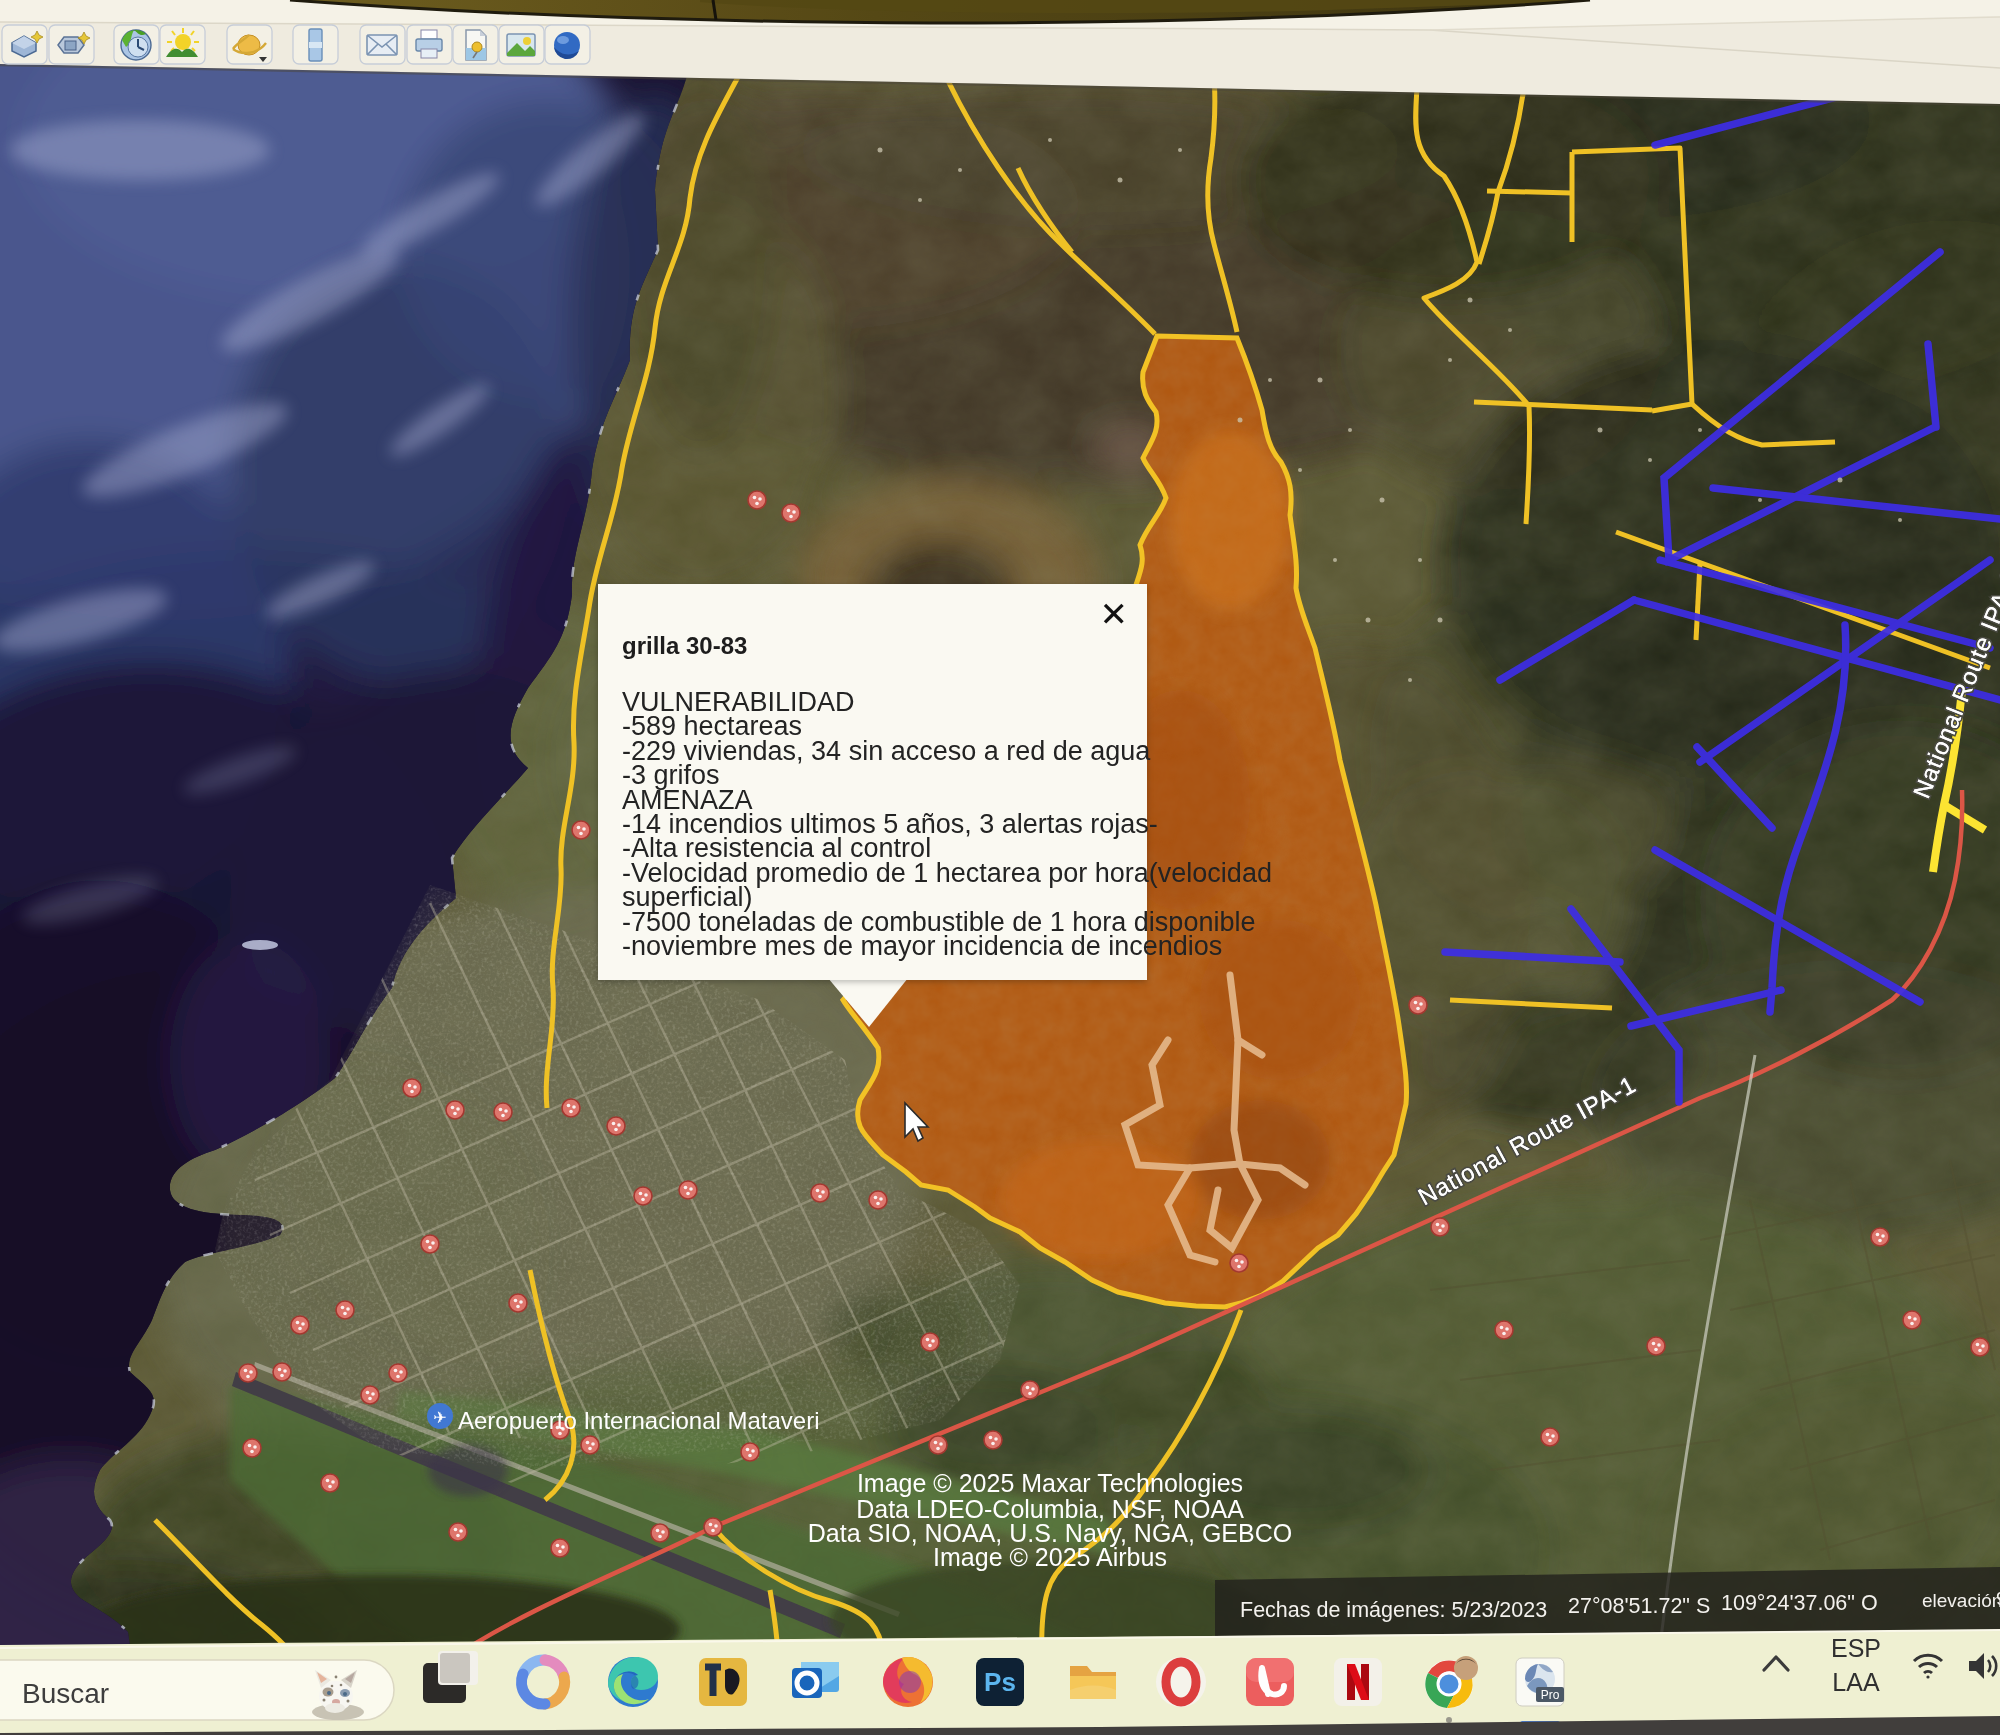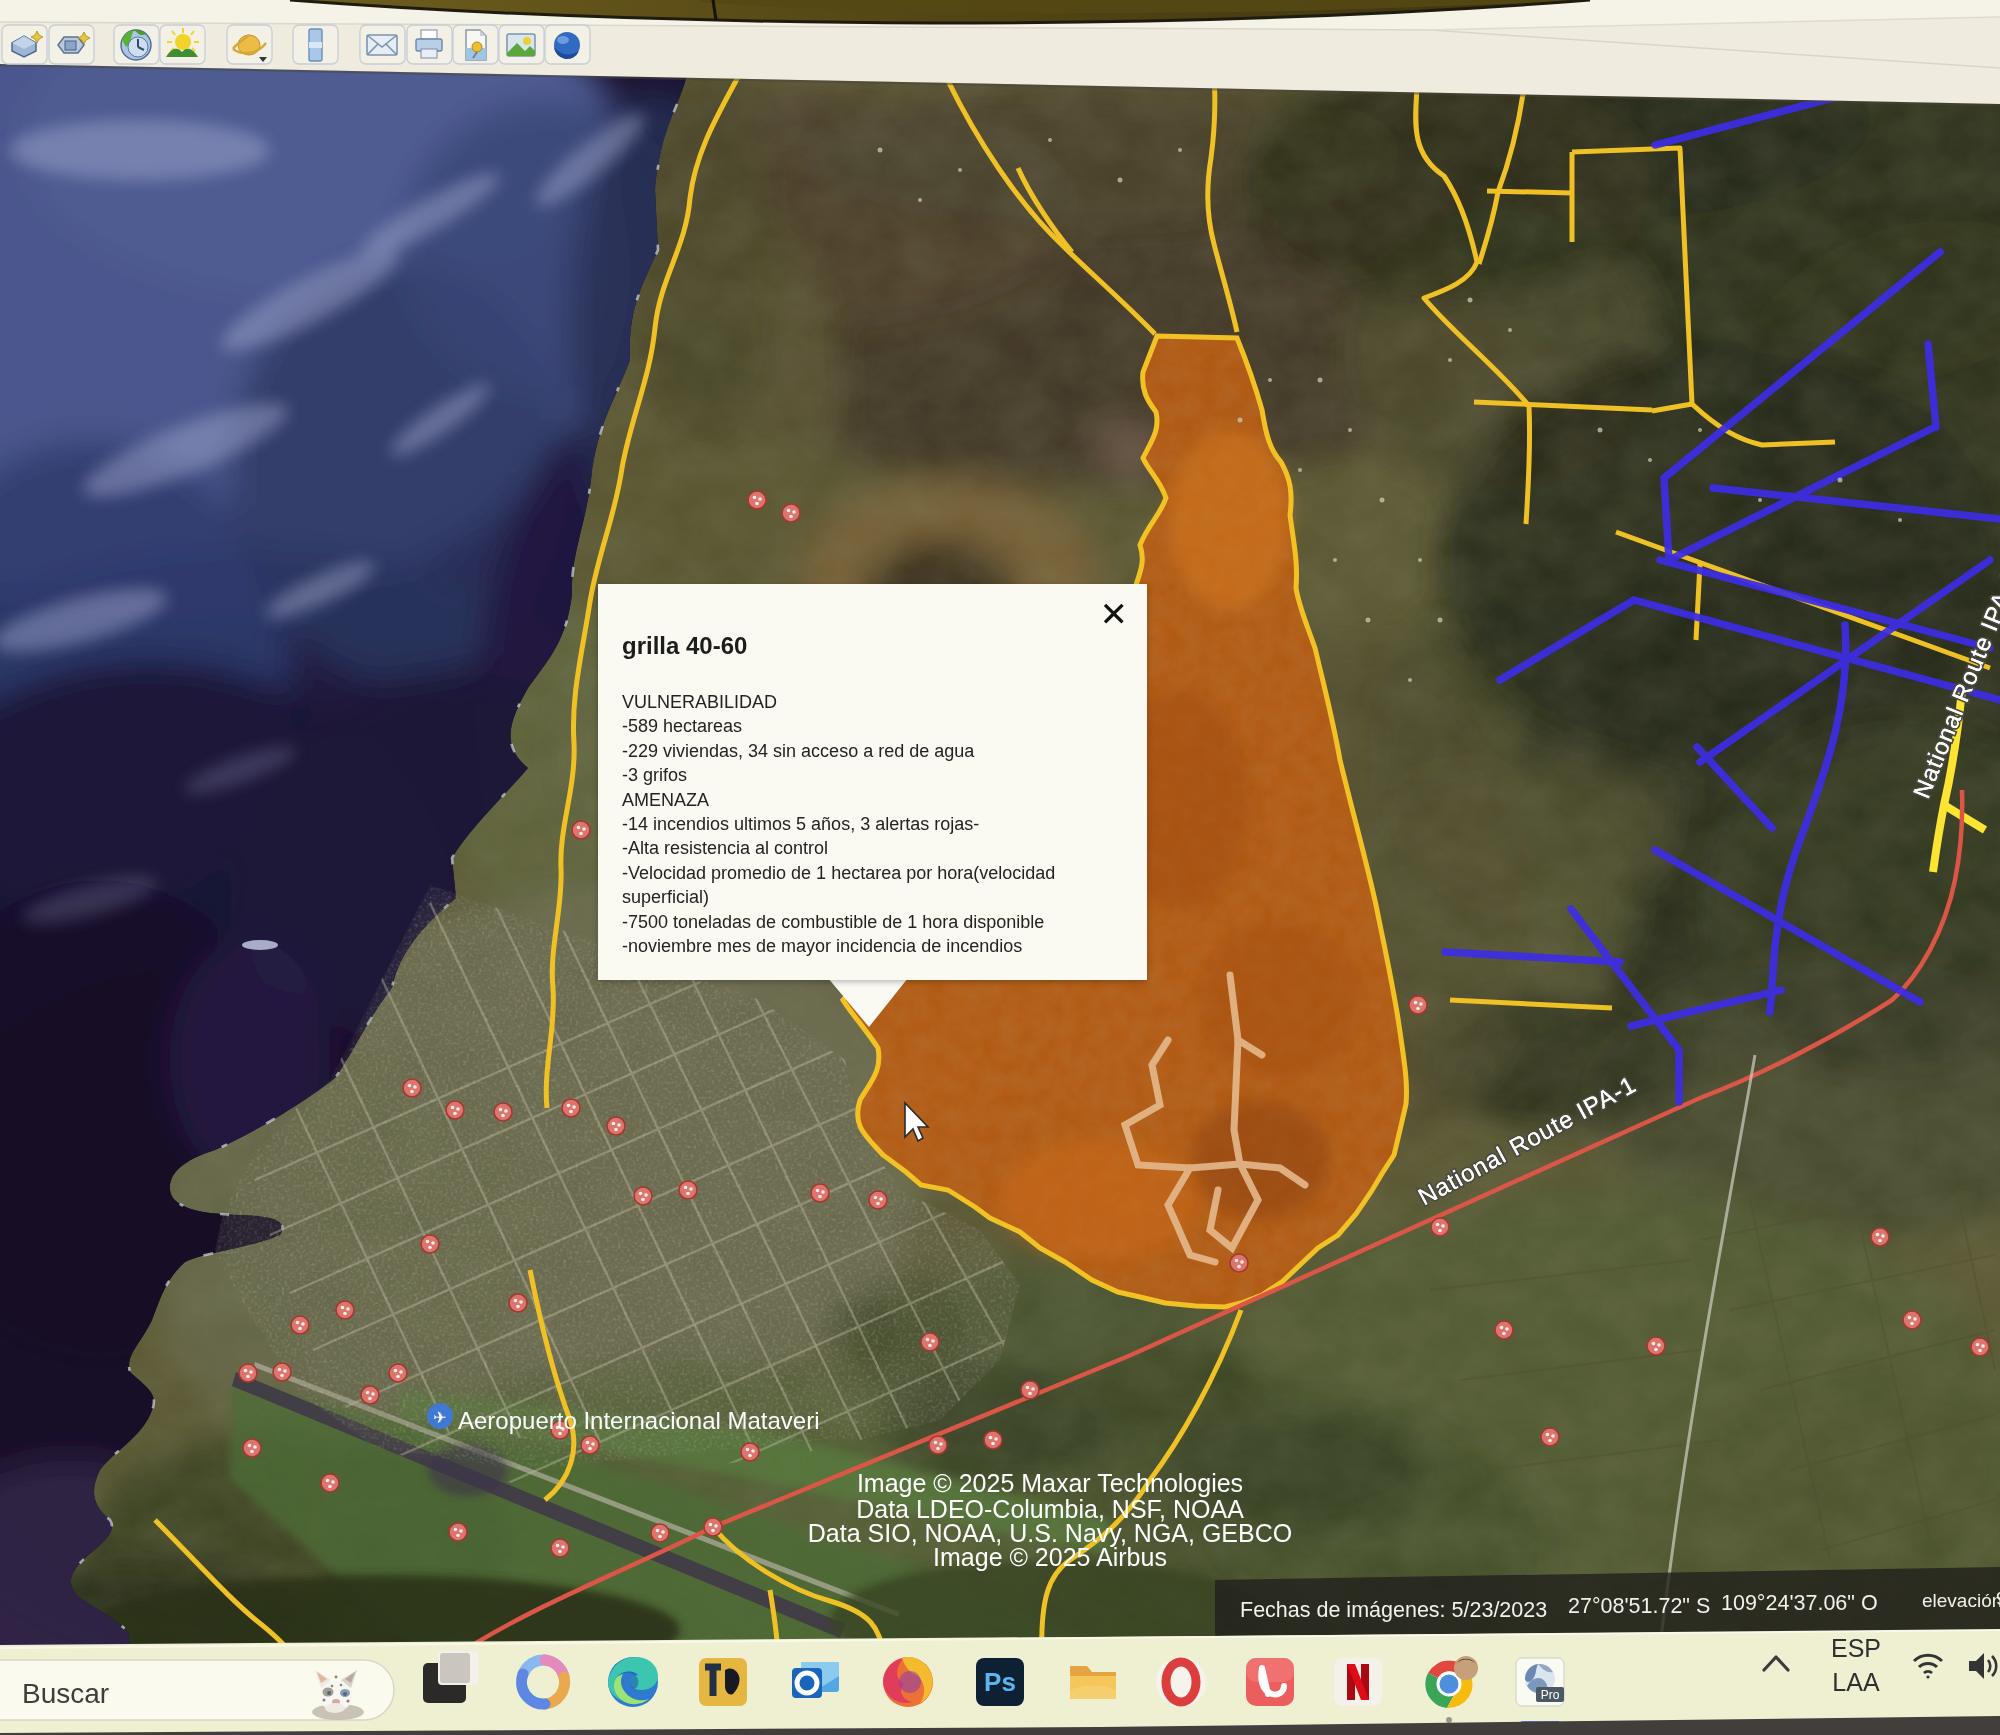--- a/index.html
+++ b/index.html
@@ -1,21 +1,21 @@
 <!DOCTYPE html>
 <html><head><meta charset="utf-8">
 <style>
   html,body{margin:0;padding:0;width:2000px;height:1735px;overflow:hidden;background:#111;
     font-family:"Liberation Sans", sans-serif;}
   #stage{position:absolute;left:0;top:0;width:2000px;height:1735px;filter:blur(0.45px) saturate(0.96) contrast(0.99);}
   svg{position:absolute;left:0;top:0;}
   .pop{position:absolute;left:598px;top:584px;width:549px;height:396px;background:#fbfaf3;
     box-shadow:0 2px 6px rgba(0,0,0,.25);}
   .pop .ttl{position:absolute;left:24px;top:48px;font-size:24px;font-weight:bold;color:#1c1c1c;}
-  .pop .bdy{position:absolute;left:24px;top:106px;font-size:18px;line-height:24.4px;color:#222;white-space:pre;}
+  .pop .bdy{position:absolute;left:24px;top:106px;font-size:27px;line-height:24.4px;color:#222;white-space:pre;}
   .pop .x{position:absolute;right:19px;top:10px;font-size:34px;color:#111;font-weight:400;}
 </style></head>
 <body>
 <div id="stage">
 <svg width="2000" height="1735" viewBox="0 0 2000 1735">
 <defs>
   <linearGradient id="bandG" x1="0" y1="0" x2="1" y2="0">
     <stop offset="0" stop-color="#6e5e1c"></stop>
           <stop offset="0.45" stop-color="#554712"></stop>
           <stop offset="1" stop-color="#3e340e"></stop>
@@ -622,21 +622,21 @@
 </g>
 <g transform="translate(1981,1666)">
   <path d="M-12,-5 L-5,-5 L3,-13 L3,13 L-5,5 L-12,5 Z" fill="#333"></path>
   <path d="M7,-6 A9,9 0 0 1 7,6" stroke="#333" stroke-width="2.6" fill="none"></path>
   <path d="M11,-10 A14,14 0 0 1 11,10" stroke="#333" stroke-width="2.6" fill="none"></path>
 </g>
 </svg>
 
 <div class="pop">
   <div class="x">✕</div>
-  <div class="ttl">grilla 40-60</div>
+  <div class="ttl">grilla 30-83</div>
   <div class="bdy">VULNERABILIDAD
 -589 hectareas
 -229 viviendas, 34 sin acceso a red de agua
 -3 grifos
 AMENAZA
 -14 incendios ultimos 5 años, 3 alertas rojas-
 -Alta resistencia al control
 -Velocidad promedio de 1 hectarea por hora(velocidad
 superficial)
 -7500 toneladas de combustible de 1 hora disponible

